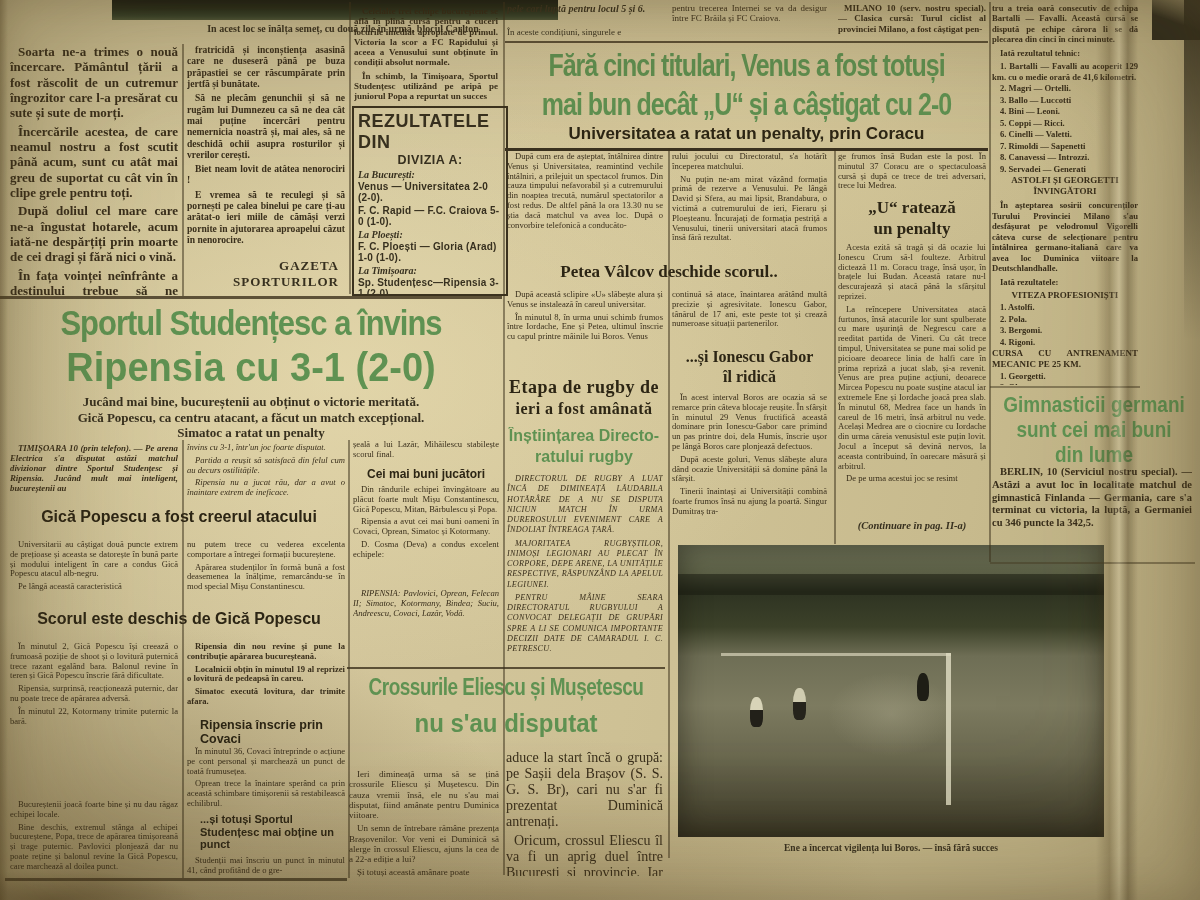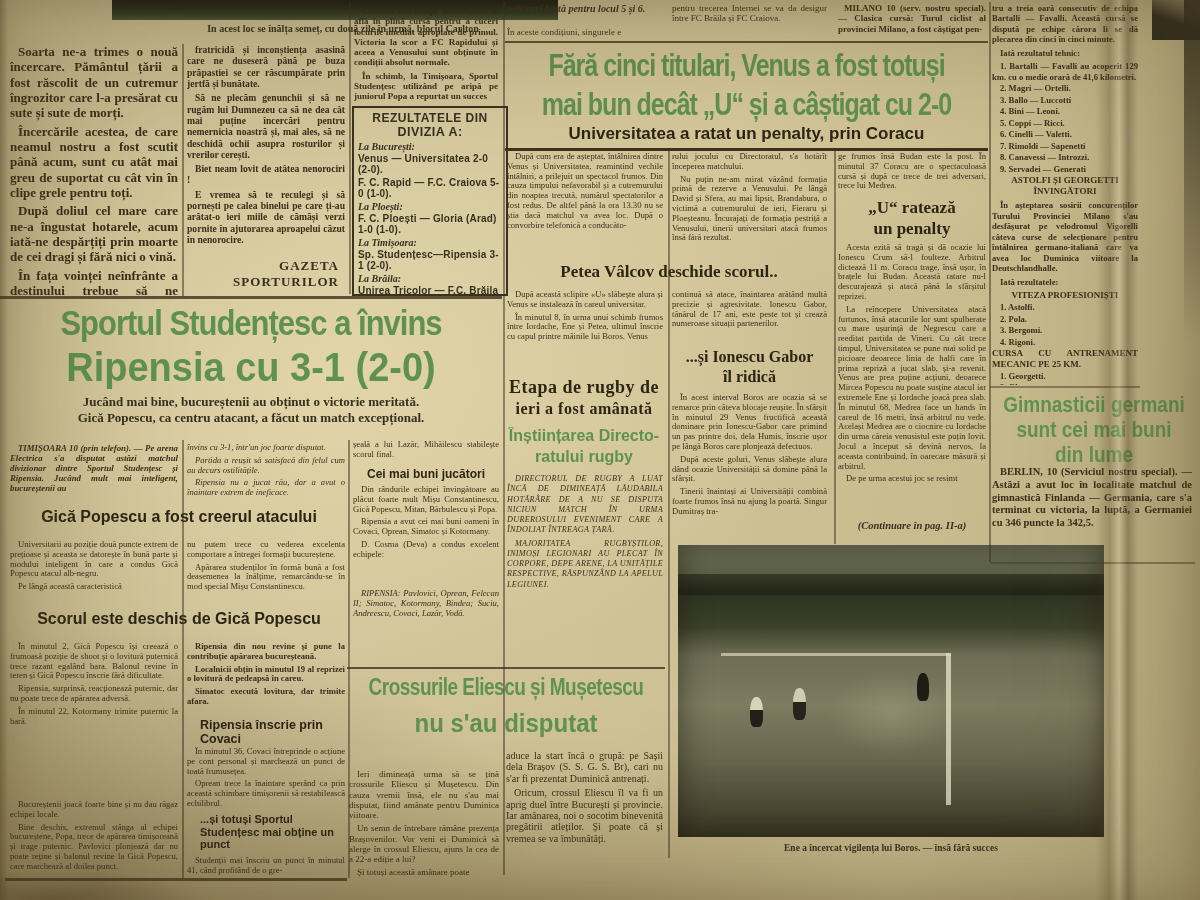--- a/index.html
+++ b/index.html
@@ -59,48 +59,49 @@
   <div class="t bold" style="left:187px;top:258px;width:152px;height:34px;font-size:13px;text-align:right;letter-spacing:1px;line-height:1.2;">
     <div>GAZETA</div>
     <div>SPORTURILOR</div>
   </div>
 
   <div class="t body-col bold" style="left:354px;top:6px;width:144px;height:96px;font-size:9px;">
     <p>Celelalte trei echipe bucureștene se află în plină cursă pentru a cuceri locurile imediat apropiate de primul. Victoria la scor a FC Rapidului și aceea a Venusului sunt obținute în condiții absolut normale.</p>
     <p>În schimb, la Timișoara, Sportul Studențesc utilizând pe aripă pe juniorul Popa a repurtat un succes</p>
   </div>
   <div class="t" style="left:352px;top:106px;width:144px;height:180px;border:2.5px solid #3b321e;padding:3px 4px;background:rgba(230,218,175,0.14);">
-    <div class="sans bold" style="font-size:12px;text-align:center;letter-spacing:0.5px;">REZULTATELE DIN</div>
+    <div class="sans bold" style="font-size:18px;letter-spacing:0.5px;">REZULTATELE DIN</div>
     <div class="sans bold" style="font-size:12.5px;text-align:center;letter-spacing:0.5px;margin-bottom:2px;">DIVIZIA A:</div>
     <div class="venue">La București:</div>
     <div class="score">Venus — Universitatea 2-0 (2-0).</div>
     <div class="score">F. C. Rapid — F.C. Craiova 5-0 (1-0).</div>
     <div class="venue">La Ploești:</div>
     <div class="score">F. C. Ploești — Gloria (Arad) 1-0 (1-0).</div>
     <div class="venue">La Timișoara:</div>
     <div class="score">Sp. Studențesc—Ripensia 3-1 (2-0).</div>
     <div class="venue">La Brăila:</div>
     <div class="score">Unirea Tricolor — F.C. Brăila 2-0 (2-0).</div>
   </div>
 
   <div class="rule" style="left:0;top:296px;width:502px;height:3px;"></div>
 
   <div class="t hl green" style="left:5px;top:303px;width:492px;height:40px;font-size:31px;letter-spacing:-1px;transform:scaleY(1.15);transform-origin:top;">Sportul Studențesc a învins</div>
   <div class="t hl green" style="left:5px;top:345px;width:492px;height:46px;font-size:38px;letter-spacing:0px;transform:scaleY(1.05);transform-origin:top;">Ripensia cu 3-1 (2-0)</div>
   <div class="t bold" style="left:8px;top:394px;width:486px;height:46px;font-size:13px;text-align:center;line-height:1.2;">
     <div>Jucând mai bine, bucureștenii au obținut o victorie meritată.</div>
     <div>Gică Popescu, ca centru atacant, a făcut un match excepțional.</div>
+    <div>Simatoc a ratat un penalty</div>
   </div>
 
   <div class="t body-col bold ital" style="left:10px;top:443px;width:168px;height:64px;font-size:8.8px;">
     <p>TIMIȘOARA 10 (prin telefon). — Pe arena Electrica s'a disputat astăzi matchul divizionar dintre Sportul Studențesc și Ripensia. Jucând mult mai inteligent, bucureștenii au</p>
   </div>
   <div class="t xh sans" style="left:14px;top:508px;width:330px;height:26px;font-size:16px;">Gică Popescu a fost creerul atacului</div>
   <div class="t body-col" style="left:10px;top:540px;width:168px;height:70px;">
-    <p>Universitarii au poziție două puncte extrem de prețioase și aceasta se datorește în bună parte și modului inteligent în care a condus Gică Popescu atacul alb-negru.</p>
+    <p>Universitarii au câștigat două puncte extrem de prețioase și aceasta se datorește în bună parte și modului inteligent în care a condus Gică Popescu atacul alb-negru.</p>
     <p>Pe lângă această caracteristică</p>
   </div>
   <div class="t xh sans" style="left:14px;top:610px;width:330px;height:26px;font-size:16px;">Scorul este deschis de Gică Popescu</div>
   <div class="t body-col" style="left:10px;top:642px;width:168px;height:102px;">
     <p>În minutul 2, Gică Popescu își creează o frumoasă poziție de shoot și o lovitură puternică trece razant egalând bara. Balonul revine în teren și Gică Popescu înscrie fără dificultate.</p>
     <p>Ripensia, surprinsă, reacționează puternic, dar nu poate trece de apărarea adversă.</p>
     <p>În minutul 22, Kotormany trimite puternic la bară.</p>
   </div>
   <div class="t body-col" style="left:10px;top:800px;width:168px;height:78px;">
     <p>Bucureștenii joacă foarte bine și nu dau răgaz echipei locale.</p>
@@ -168,20 +169,21 @@
     <p>În minutul 8, în urma unui schimb frumos între Iordache, Ene și Petea, ultimul înscrie cu capul printre mâinile lui Boros. Venus</p>
   </div>
 
   <div class="t xh" style="left:505px;top:377px;width:158px;height:23px;font-size:18px;font-family:'Liberation Serif',serif;letter-spacing:0.5px;">Etapa de rugby de</div>
   <div class="t xh" style="left:505px;top:400px;width:158px;height:24px;font-size:16px;font-family:'Liberation Serif',serif;letter-spacing:0.5px;">ieri a fost amânată</div>
   <div class="t hl green" style="left:505px;top:427px;width:158px;height:21px;font-size:16px;">Înștiințarea Directo-</div>
   <div class="t hl green" style="left:505px;top:448px;width:158px;height:22px;font-size:16px;">ratului rugby</div>
   <div class="t body-col caps" style="left:507px;top:474px;width:156px;height:192px;font-size:8.2px;line-height:1.25;">
     <p>DIRECTORUL DE RUGBY A LUAT ÎNCĂ DE DIMINEAȚĂ LĂUDABILA HOTĂRÂRE DE A NU SE DISPUTA NICIUN MATCH ÎN URMA DUREROSULUI EVENIMENT CARE A ÎNDOLIAT ÎNTREAGA ȚARĂ.</p>
     <p>MAJORITATEA RUGBYȘTILOR, INIMOȘI LEGIONARI AU PLECAT ÎN CORPORE, DEPE ARENE, LA UNITĂȚILE RESPECTIVE, RĂSPUNZÂND LA APELUL LEGIUNEI.</p>
+    <p>PENTRU MÂINE SEARA DIRECTORATUL RUGBYULUI A CONVOCAT DELEGAȚII DE GRUPĂRI SPRE A LI SE COMUNICA IMPORTANTE DECIZII DATE DE CAMARADUL I. C. PETRESCU.</p>
   </div>
 
   <div class="t body-col" style="left:672px;top:152px;width:155px;height:110px;">
     <p style="text-indent:0;">rului jocului cu Directoratul, s'a hotărît începerea matchului.</p>
     <p>Nu puțin ne-am mirat văzând formația primă de rezerve a Venusului. Pe lângă David și Sfera, au mai lipsit, Brandabura, o victimă a cutremurului de ieri, Fieraru și Ploeșteanu. Încurajați de formația pestriță a Venusului, tinerii universitari atacă frumos însă fără rezultat.</p>
   </div>
   <div class="t body-col" style="left:672px;top:290px;width:155px;height:54px;">
     <p style="text-indent:0;">continuă să atace, înaintarea arătând multă precizie și agresivitate. Ionescu Gabor, tânărul de 17 ani, este peste tot și crează numeroase situații partenerilor.</p>
   </div>
   <div class="t xh" style="left:672px;top:347px;width:155px;height:44px;font-size:16px;line-height:1.25;font-family:'Liberation Serif',serif;">
@@ -209,21 +211,21 @@
   <div class="t bold" style="left:838px;top:520px;width:148px;height:18px;font-size:10.5px;font-style:italic;text-align:center;">(Continuare în pag. II-a)</div>
 
   <div class="rule" style="left:347px;top:667px;width:318px;height:2px;"></div>
   <div class="t hl green" style="left:347px;top:674px;width:318px;height:30px;font-size:19px;letter-spacing:-0.5px;transform:scaleY(1.25);transform-origin:top;">Crossurile Eliescu și Mușetescu</div>
   <div class="t hl green" style="left:347px;top:708px;width:318px;height:34px;font-size:24px;transform:scaleY(1.1);transform-origin:top;">nu s'au disputat</div>
   <div class="t body-col" style="left:349px;top:769px;width:150px;height:126px;font-size:9px;">
     <p>Ieri dimineață urma să se țină crossurile Eliescu și Mușetescu. Din cauza vremii însă, ele nu s'au mai disputat, fiind amânate pentru Duminica viitoare.</p>
     <p>Un semn de întrebare rămâne prezența Brașovenilor. Vor veni ei Duminică să alerge în crossul Eliescu, ajuns la cea de a 22-a ediție a lui?</p>
     <p>Și totuși această amânare poate</p>
   </div>
-  <div class="t body-col" style="left:506px;top:750px;width:157px;height:126px;font-size:10px;">
+  <div class="t body-col" style="left:506px;top:750px;width:157px;height:126px;font-size:14px;">
     <p style="text-indent:0;">aduce la start încă o grupă: pe Sașii dela Brașov (S. S. G. S. Br), cari nu s'ar fi prezentat Duminică antrenați.</p>
     <p>Oricum, crossul Eliescu îl va fi un aprig duel între București și provincie. Iar amânarea, noi o socotim binevenită pregătirii atleților. Și poate că și vremea se va îmbunătăți.</p>
   </div>
 
   <div class="t match-photo" style="left:678px;top:545px;width:426px;height:292px;">
     <div style="position:absolute;left:10%;top:37%;width:54%;height:3px;background:rgba(210,206,180,0.75);"></div>
     <div style="position:absolute;left:63%;top:37%;width:5px;height:52%;background:rgba(220,216,190,0.85);"></div>
     <div class="fig" style="left:17%;top:52%;width:13px;height:30px;background:linear-gradient(180deg,#d8d4b8 45%,#23211a 45%);"></div>
     <div class="fig" style="left:27%;top:49%;width:13px;height:32px;background:linear-gradient(180deg,#d0ccb0 45%,#26241c 45%);"></div>
     <div class="fig" style="left:56%;top:44%;width:12px;height:28px;background:#1e1d15;"></div>

